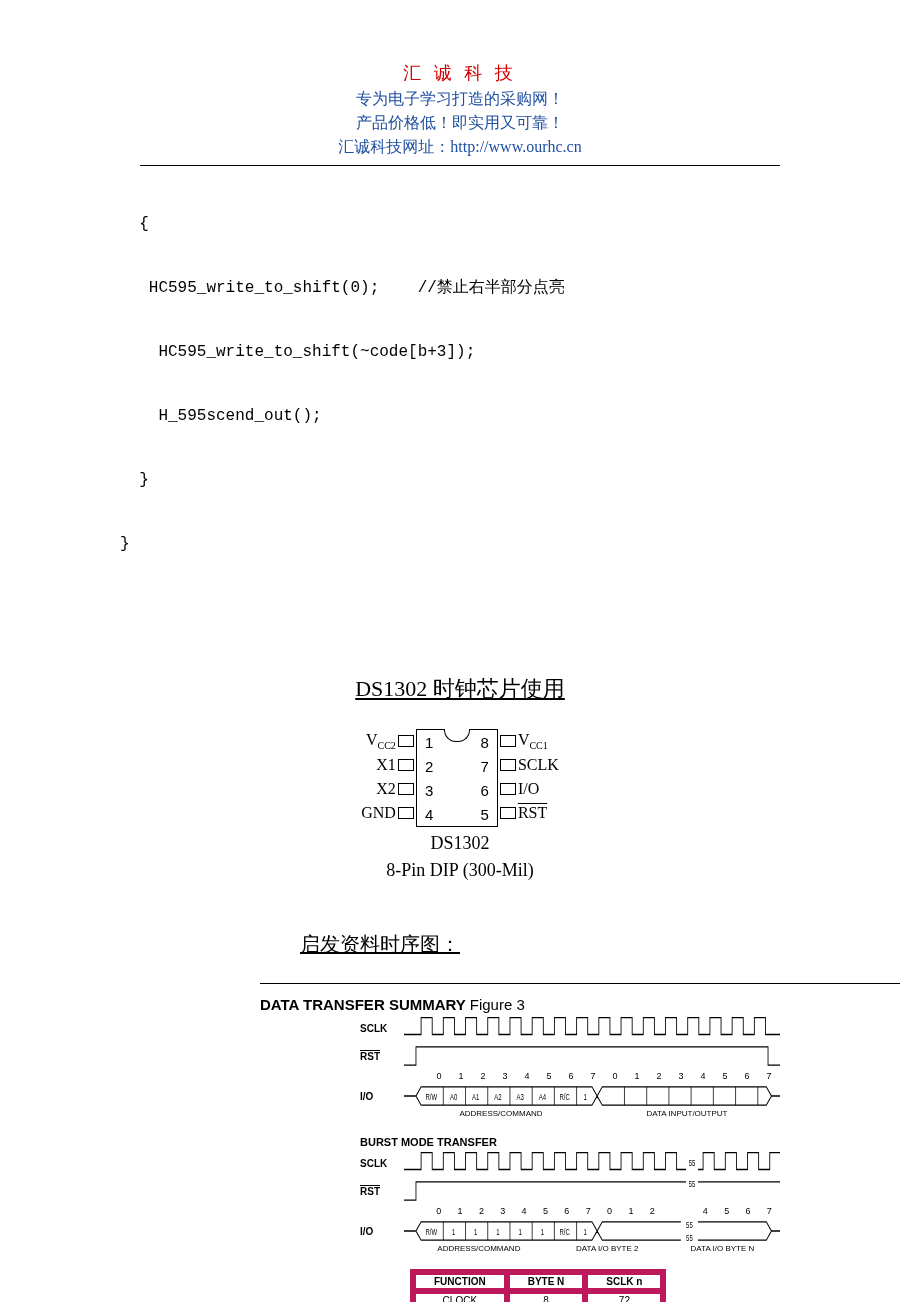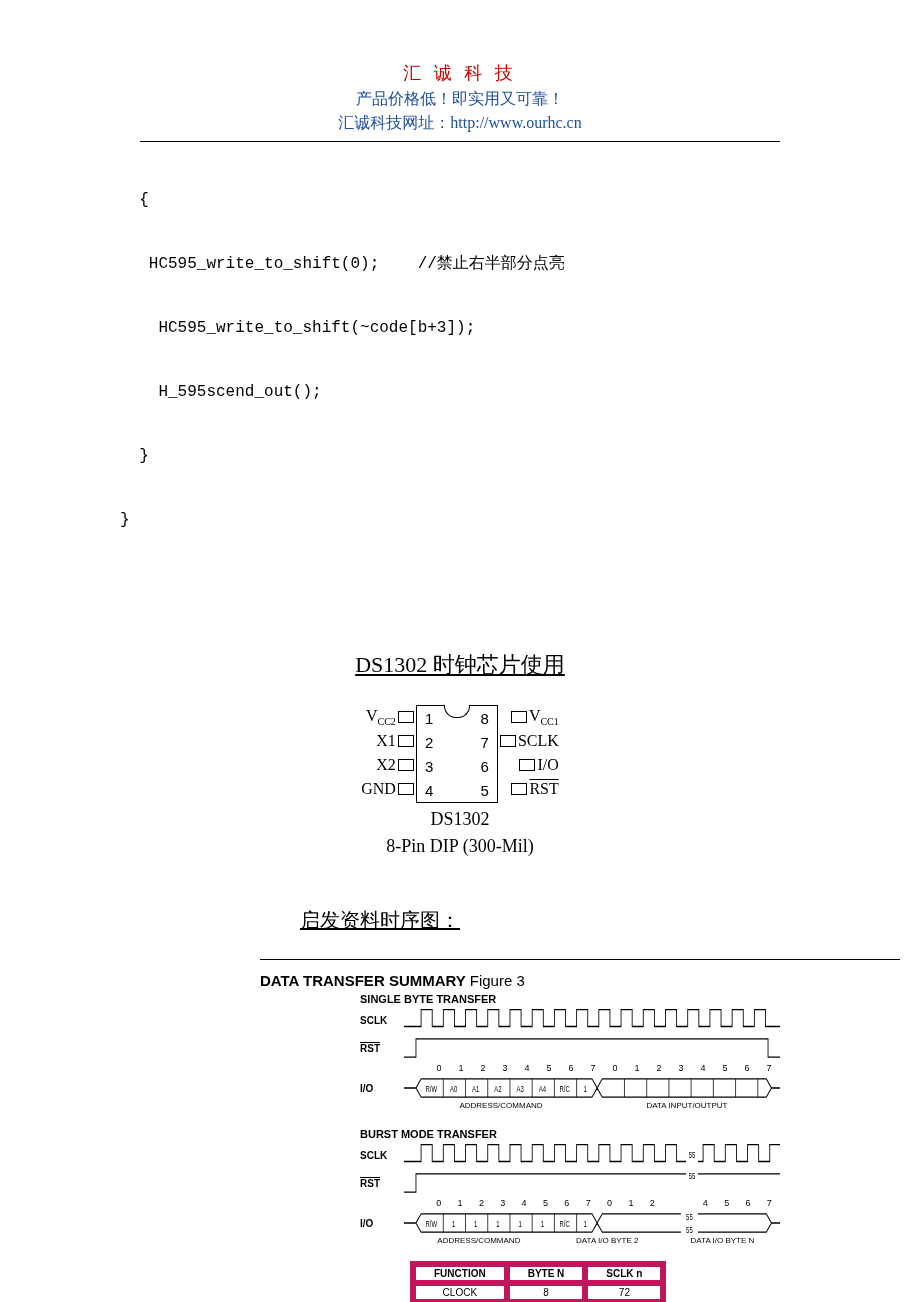--- a/index.html
+++ b/index.html
@@ -68,21 +68,21 @@
     font-size: 16px;
   }
   .chip-col.left { text-align: right; }
   .chip-col.right { text-align: left; }
   .pin-row {
     height: 24px;
     display: flex;
     align-items: center;
   }
   .pin-row.left { justify-content: flex-end; }
-  .pin-row.right { justify-content: flex-end; }
+  .pin-row.right { justify-content: flex-start; }
   .pin-pad {
     width: 14px; height: 10px;
     border: 1px solid #000;
     display: inline-block;
     margin: 0 2px;
     background: #fff;
   }
   .chip-rect {
     border: 1.5px solid #000;
     width: 80px;
@@ -180,20 +180,21 @@
   }
   .func-table td { font-weight: normal; }
 </style>
 </head>
 <body>
 
 <div class="page">
 
   <div class="header">
     <div class="header-title">汇 诚 科 技</div>
+    <div class="header-sub">专为电子学习打造的采购网！</div>
     <div class="header-sub">产品价格低！即实用又可靠！</div>
     <div class="header-url">
       <span>汇诚科技网址：</span><span>http://www.ourhc.cn</span>
     </div>
   </div>
 
   <hr class="hr">
 
   <div class="code-block">
 <span class="codeln">  {</span>
@@ -270,21 +271,20 @@
 
   <div class="section-title" style="text-align:left; padding-left:160px; font-size:20px;">启发资料时序图：</div>
 
   <hr class="hr-thin" style="margin-left:120px; margin-right:-120px;">
   <div class="timing-heading">
     <span>DATA TRANSFER SUMMARY </span><span class="thin">Figure 3</span>
   </div>
 
   <div class="timing-area">
 
-    <div class="timing-sub">SINGLE BYTE TRANSFER</div>
 
     <div class="sig-row">
       <div class="sig-label">SCLK</div>
       <svg class="clock-svg" viewBox="0 0 440 20" preserveAspectRatio="none">
         <path d="M0 15 H20 V2 H33 V15 H46 V2 H59 V15 H72 V2 H85 V15 H98 V2 H111 V15 H124 V2 H137 V15 H150 V2 H163 V15 H176 V2 H189 V15 H202 V2 H215 V15 H228 V2 H241 V15 H254 V2 H267 V15 H280 V2 H293 V15 H306 V2 H319 V15 H332 V2 H345 V15 H358 V2 H371 V15 H384 V2 H397 V15 H410 V2 H423 V15 H440" stroke="#000" fill="none" stroke-width="1"></path>
       </svg>
     </div>
 
     <div class="sig-row">
       <div class="sig-label"><span class="ov">RST</span></div>

